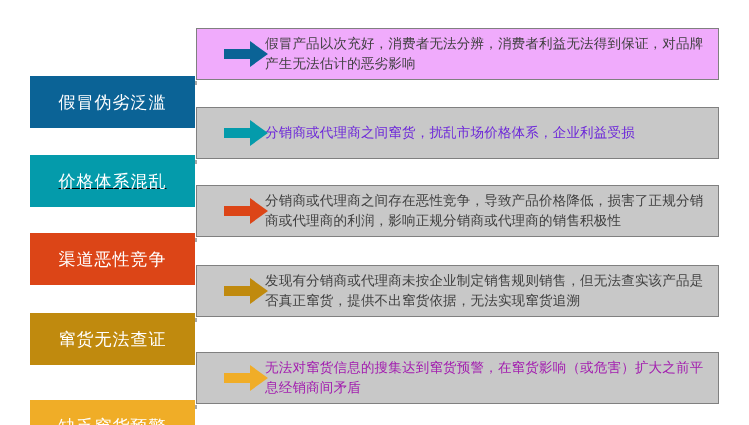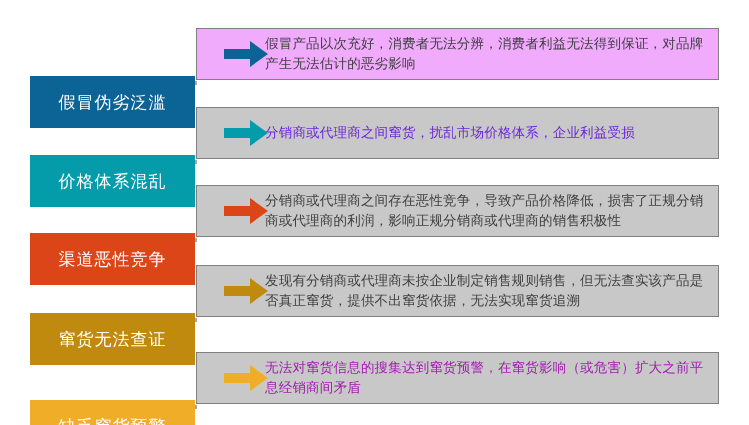--- a/index.html
+++ b/index.html
@@ -121,21 +121,21 @@
         <svg width="44" height="26" viewBox="0 0 44 26" xmlns="http://www.w3.org/2000/svg">
           <path d="M0 8 L26 8 L26 0 L44 13 L26 26 L26 18 L0 18 Z" fill="#0B6396"></path>
         </svg>
       </div>
     </div>
     <div class="row" style="top: 107px;">
       <div class="label-shadow" style="background: rgb(166, 166, 166);"></div>
       <div class="desc-panel" style="background: rgb(200, 200, 200); border-color: rgb(128, 128, 128);">
         <div class="desc-text single" style="color: #6d28d9;">分销商或代理商之间窜货，扰乱市场价格体系，企业利益受损</div>
       </div>
-      <div class="label-box" style="background: rgb(4, 155, 171);">
+      <div class="label-box" style="background: rgb(4, 155, 171); text-decoration: underline;">
         <span class="label-text">价格体系混乱</span>
       </div>
       <div class="arrow">
         <svg width="44" height="26" viewBox="0 0 44 26" xmlns="http://www.w3.org/2000/svg">
           <path d="M0 8 L26 8 L26 0 L44 13 L26 26 L26 18 L0 18 Z" fill="#049BAB"></path>
         </svg>
       </div>
     </div>
     <div class="row" style="top: 185px;">
       <div class="label-shadow" style="background: rgb(166, 166, 166);"></div>

